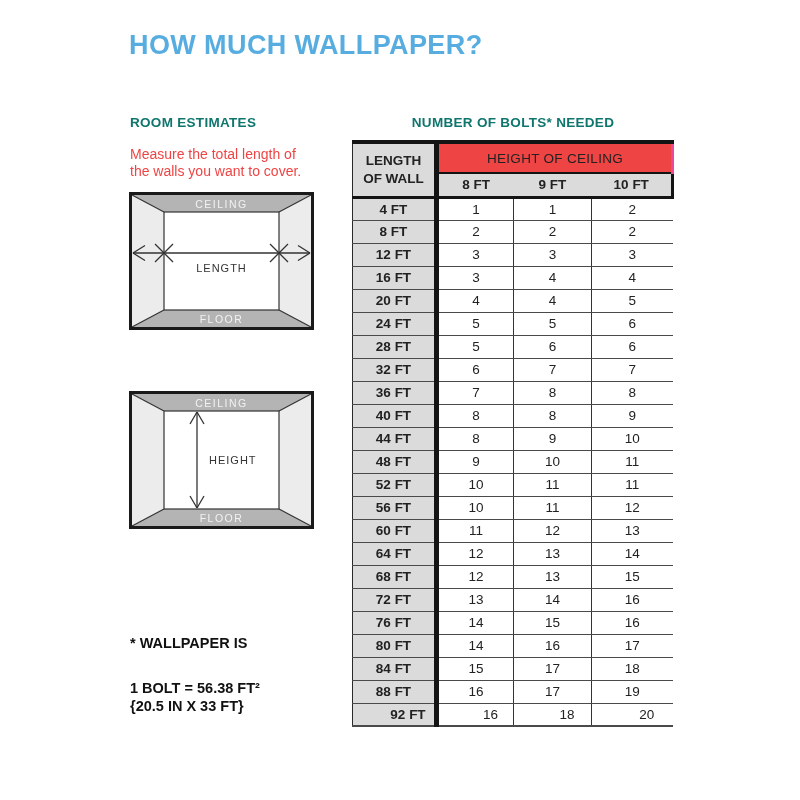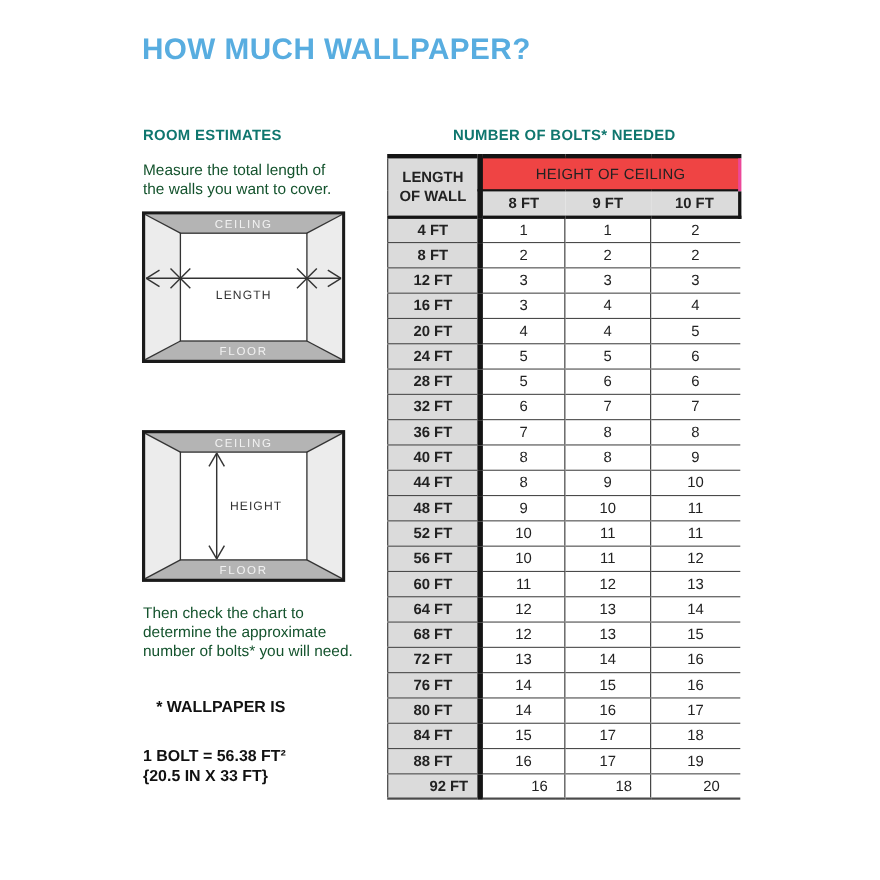--- a/index.html
+++ b/index.html
@@ -14,28 +14,28 @@
     left:129px; top:30px; font-size:27px; font-weight:bold;
     color:#58ade0; letter-spacing:0.4px;
   }
   .section-heading {
     font-size:13.5px; font-weight:bold; color:#0f766e; letter-spacing:0.3px;
   }
   .room-heading { left:130px; top:115px; }
   .table-heading { left:352px; top:115px; width:322px; text-align:center; }
 
   .body-text {
-    font-size:14px; color:#14532d; line-height:1.22; white-space:pre-line;
+    font-size:14px; color:#ef4444; line-height:1.22; white-space:pre-line;
   }
   .step1 { left:130px; top:146px; }
   .step2 { left:130px; top:349px; }
   .step3 { left:130px; top:549px; }
 
   .note-text { font-size:14.5px; font-weight:bold; color:#111; line-height:1.25; }
-  .footnote { left:130px; top:634px;margin-left:12px; }
+  .footnote { left:130px; top:634px; }
   .footnote .indent { padding-left:10px; }
   .boltspec { left:130px; top:679px; }
 
   .diagram1 { left:129px; top:192px; }
   .diagram2 { left:129px; top:391px; }
 
   table.bolts {
     position:absolute; left:352px; top:140px; border-collapse:collapse;
     border-top:4px solid #141414; border-left:1.5px solid #2a2a2a;
     table-layout:fixed;
@@ -130,23 +130,20 @@
       <line x1="68" y1="21" x2="61" y2="33"></line>
         <line x1="68" y1="21" x2="75" y2="33"></line>
       <line x1="68" y1="117" x2="61" y2="105"></line>
         <line x1="68" y1="117" x2="75" y2="105"></line>
     </g>
     <text x="92.5" y="15.5" text-anchor="middle" font-size="10.5" letter-spacing="1.5" fill="#f2f2f2">CEILING</text>
     <text x="92.5" y="131" text-anchor="middle" font-size="10.5" letter-spacing="1.5" fill="#f2f2f2">FLOOR</text>
     <text x="80" y="73" text-anchor="start" font-size="11" letter-spacing="1" fill="#333">HEIGHT</text>
   </svg>
 
-  <div class="abs body-text step3">Then check the chart to
-determine the approximate
-number of bolts* you will need.</div>
 
   <div class="abs note-text footnote">
     <div>* WALLPAPER IS</div>
   </div>
 
   <div class="abs note-text boltspec">
     <div>1 BOLT = 56.38 FT²</div>
     <div>{20.5 IN X 33 FT}</div>
   </div>
 

